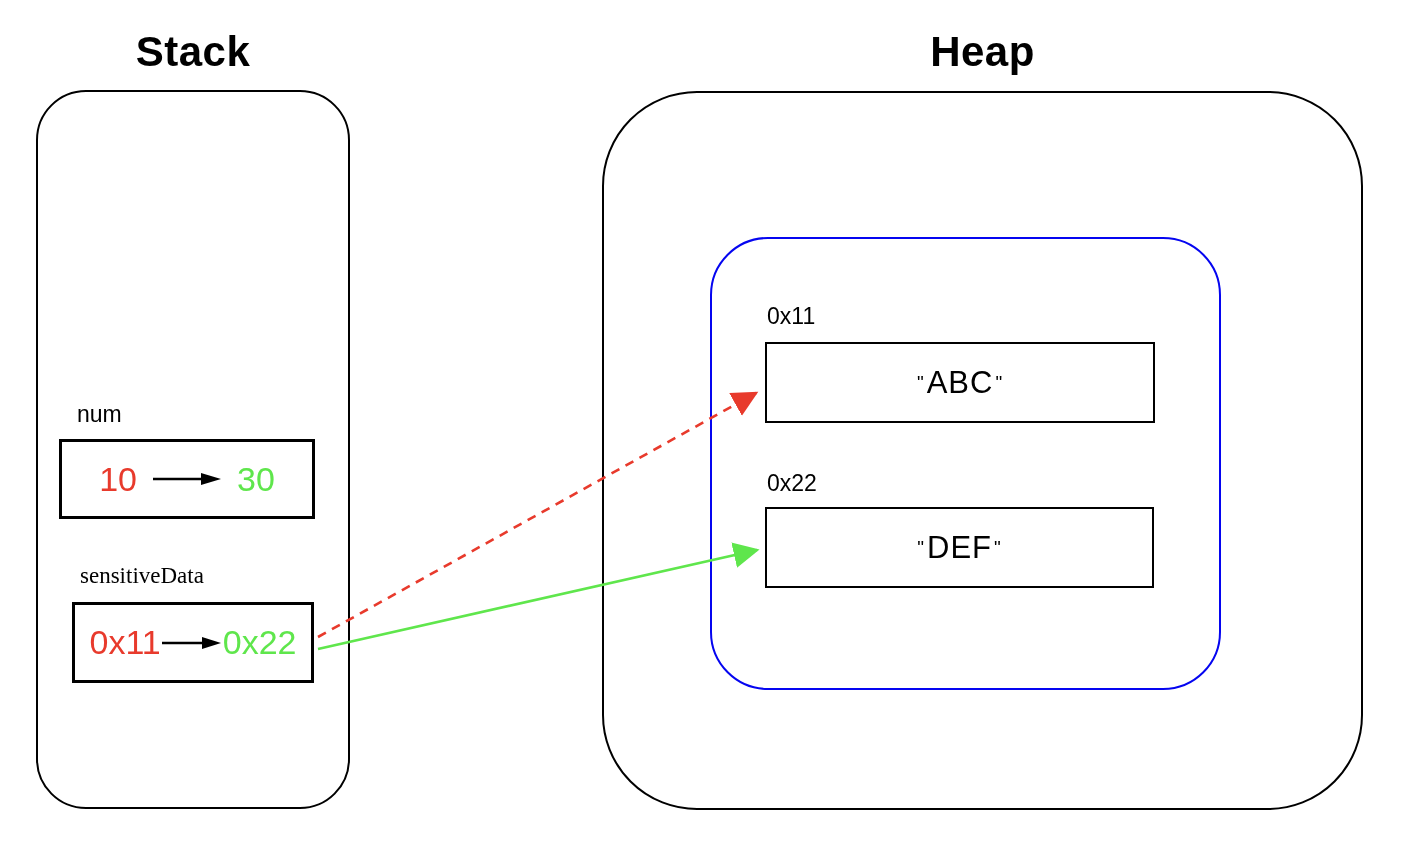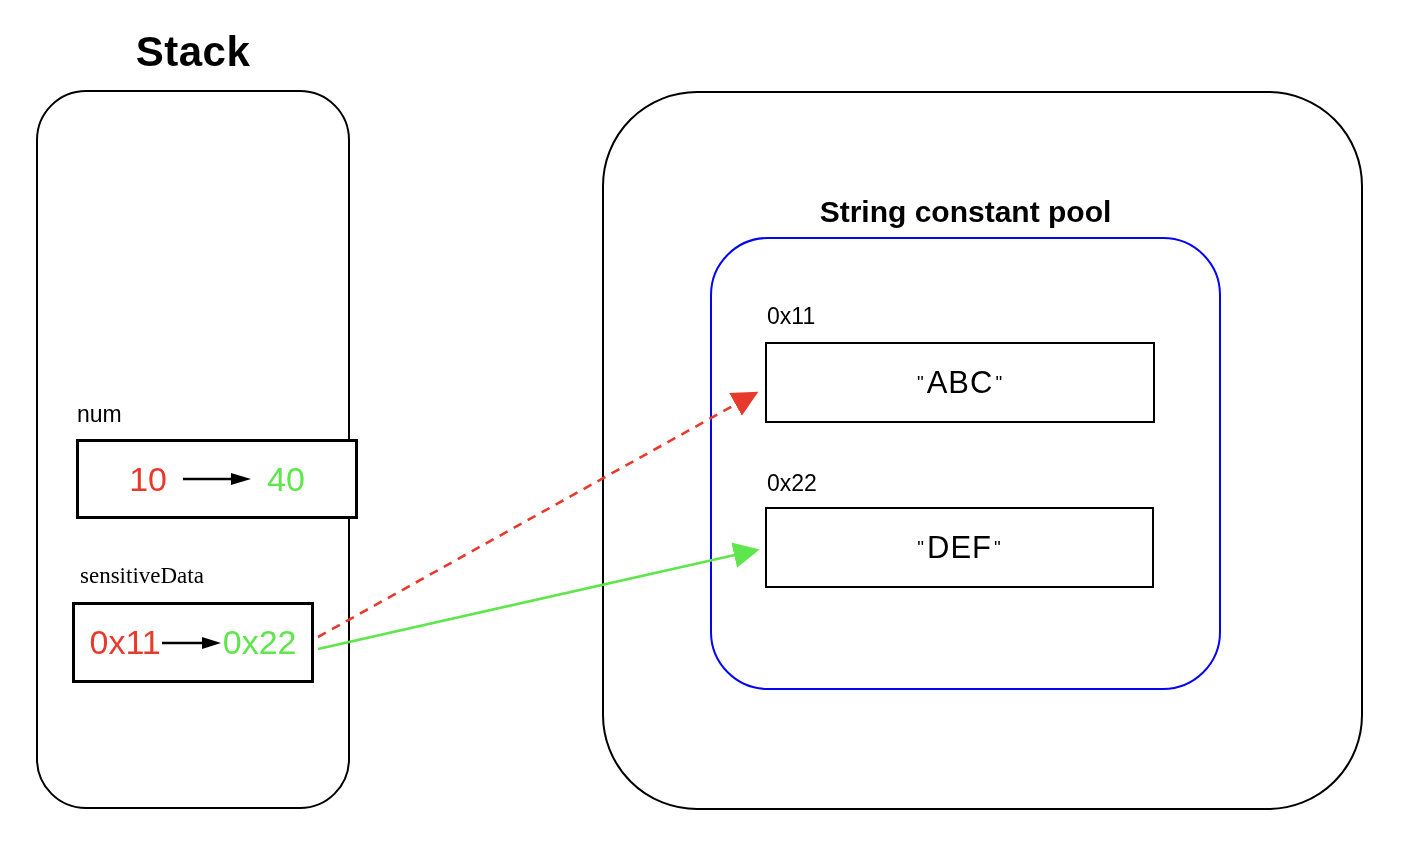--- a/index.html
+++ b/index.html
@@ -40,21 +40,21 @@
   }
 
   .var-label {
     position: absolute; font-size: 23px; white-space: nowrap;
   }
   .value-box {
     position: absolute; border: 3px solid #000; background: #fff;
     display: flex; align-items: center; justify-content: center;
   }
   #num-label { left: 77px; top: 401px; }
-  #num-box   { left: 76px; top: 439px; width: 282px; height: 80px; }
+  #num-box   { left: 59px; top: 439px; width: 256px; height: 80px; }
   #sensitive-label { left: 80px; top: 563px; font-family: Liberation Serif, serif; }
   #sensitive-box   { left: 72px; top: 602px; width: 242px; height: 81px; }
 
   .mut-value { font-size: 34px; white-space: nowrap; }
   .old-val { color: #e83a2c; }
   .new-val { color: #5fe64c; }
   .num-row { display: flex; align-items: center; gap: 14px; }
   .tight-row { display: flex; align-items: center; gap: 1px; }
 
   #addr1-label { left: 767px; top: 303px; }
@@ -77,39 +77,39 @@
   <div id="stack-box" class="container-rounded"></div>
 
   <div id="num-label" class="var-label">num</div>
   <div id="num-box" class="value-box">
     <div class="num-row">
       <span class="mut-value old-val">10</span>
       <svg class="black-arrow-svg" width="72" height="18" viewBox="0 0 72 18">
         <line x1="2" y1="9" x2="52" y2="9" stroke="#000" stroke-width="2.6"></line>
         <polygon points="50,3 70,9 50,15" fill="#000"></polygon>
       </svg>
-      <span class="mut-value new-val">40</span>
+      <span class="mut-value new-val">30</span>
     </div>
   </div>
 
   <div id="sensitive-label" class="var-label">sensitiveData</div>
   <div id="sensitive-box" class="value-box">
     <div class="tight-row">
       <span class="mut-value old-val">0x11</span>
       <svg class="black-arrow-svg" width="60" height="18" viewBox="0 0 60 18">
         <line x1="0" y1="9" x2="42" y2="9" stroke="#000" stroke-width="2.6"></line>
         <polygon points="40,3 59,9 40,15" fill="#000"></polygon>
       </svg>
       <span class="mut-value new-val">0x22</span>
     </div>
   </div>
 
+  <div id="heap-title" class="section-title">Heap</div>
   <div id="heap-box" class="container-rounded"></div>
 
-  <div id="pool-title">String constant pool</div>
   <div id="pool-box" class="container-rounded"></div>
 
   <div id="addr1-label" class="var-label">0x11</div>
   <div id="abc-box" class="value-box">
     <span class="string-val"><span class="quote-mark">"</span><span>ABC</span><span class="quote-mark">"</span></span>
   </div>
 
   <div id="addr2-label" class="var-label">0x22</div>
   <div id="def-box" class="value-box">
     <span class="string-val"><span class="quote-mark">"</span><span>DEF</span><span class="quote-mark">"</span></span>

